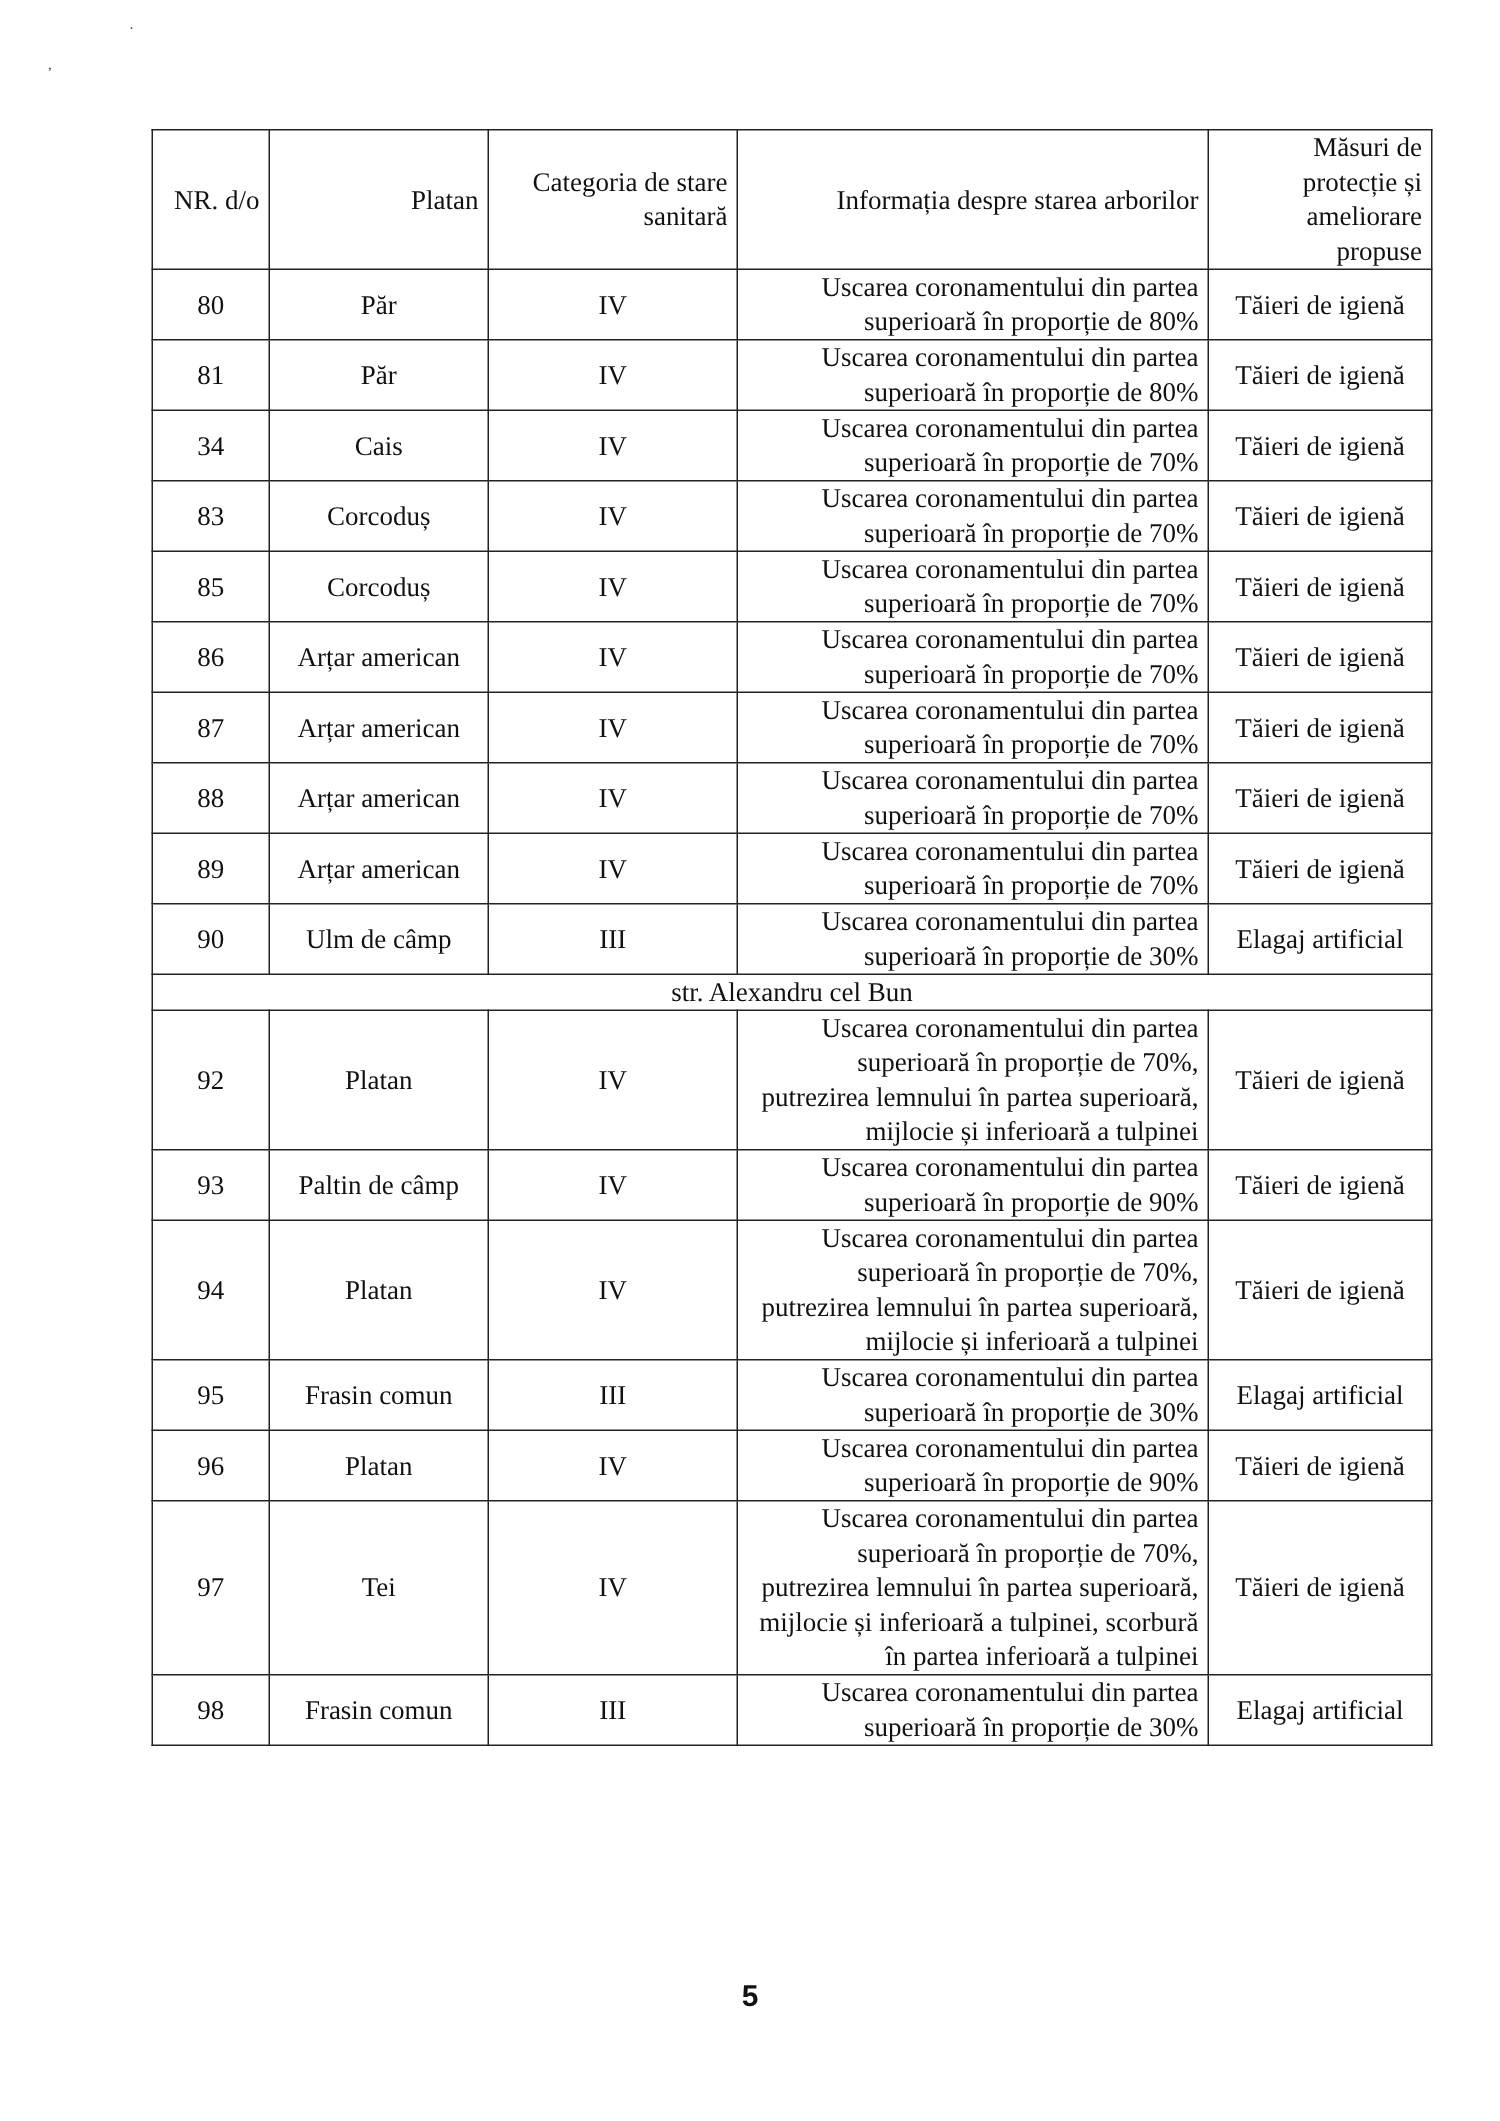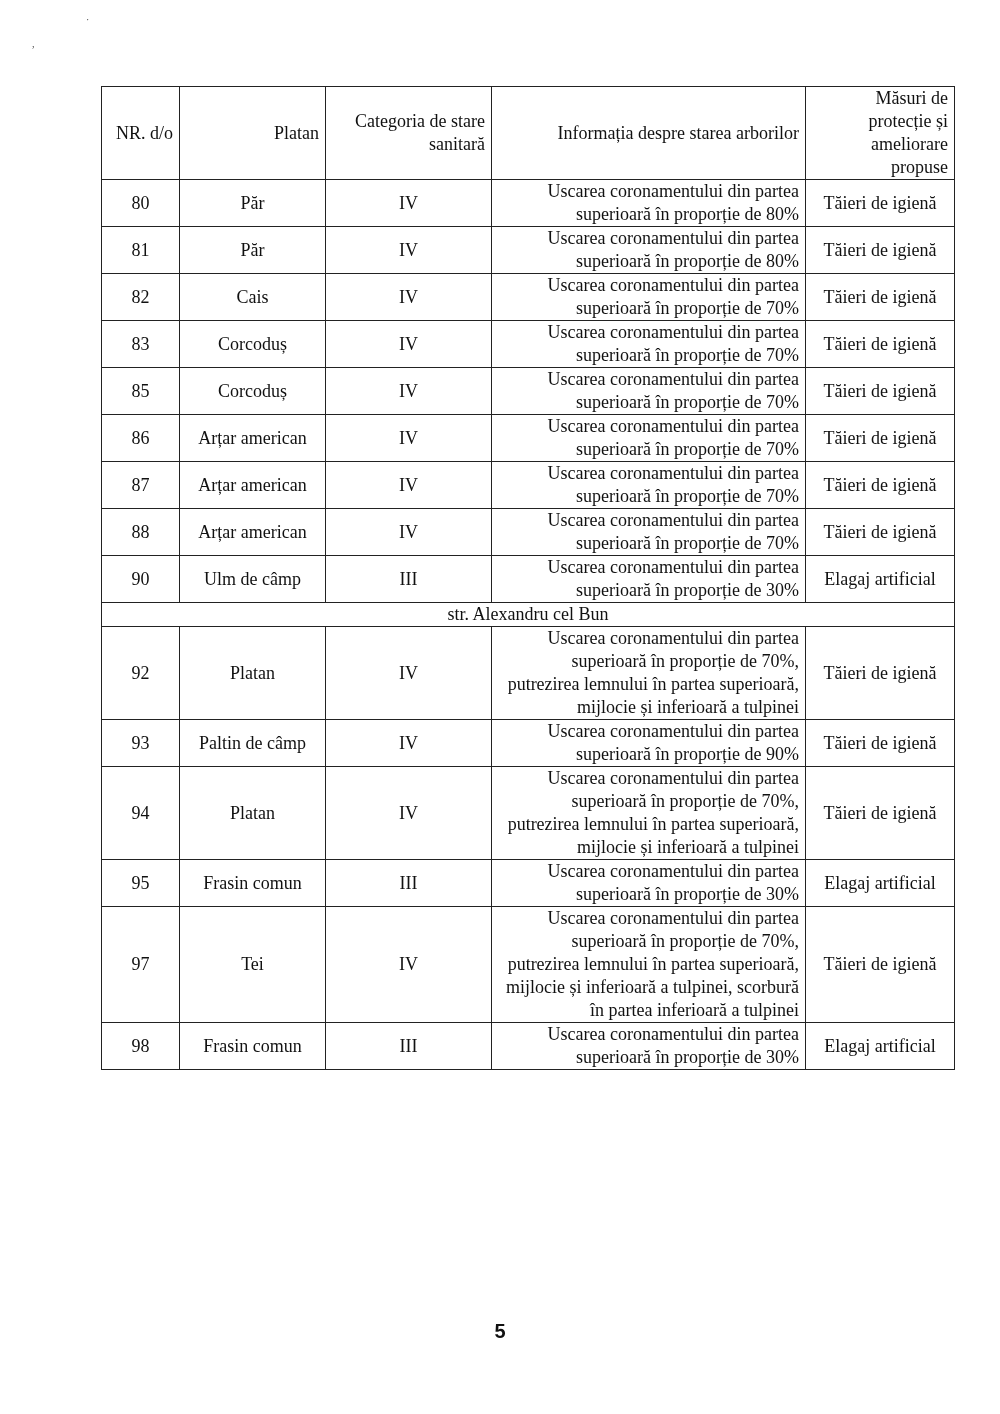--- a/index.html
+++ b/index.html
@@ -50,21 +50,21 @@
           <td class="mes">Tăieri de igienă</td>
         </tr>
         <tr class="row">
           <td class="num">81</td>
           <td class="sp">Păr</td>
           <td class="cat">IV</td>
           <td class="info">Uscarea coronamentului din partea superioară în proporție de 80%</td>
           <td class="mes">Tăieri de igienă</td>
         </tr>
         <tr class="row">
-          <td class="num">82</td>
+          <td class="num">34</td>
           <td class="sp">Cais</td>
           <td class="cat">IV</td>
           <td class="info">Uscarea coronamentului din partea superioară în proporție de 70%</td>
           <td class="mes">Tăieri de igienă</td>
         </tr>
         <tr class="row">
           <td class="num">83</td>
           <td class="sp">Corcoduș</td>
           <td class="cat">IV</td>
           <td class="info">Uscarea coronamentului din partea superioară în proporție de 70%</td>
@@ -86,20 +86,27 @@
         </tr>
         <tr class="row">
           <td class="num">87</td>
           <td class="sp">Arțar american</td>
           <td class="cat">IV</td>
           <td class="info">Uscarea coronamentului din partea superioară în proporție de 70%</td>
           <td class="mes">Tăieri de igienă</td>
         </tr>
         <tr class="row">
           <td class="num">88</td>
+          <td class="sp">Arțar american</td>
+          <td class="cat">IV</td>
+          <td class="info">Uscarea coronamentului din partea superioară în proporție de 70%</td>
+          <td class="mes">Tăieri de igienă</td>
+        </tr>
+        <tr class="row">
+          <td class="num">89</td>
           <td class="sp">Arțar american</td>
           <td class="cat">IV</td>
           <td class="info">Uscarea coronamentului din partea superioară în proporție de 70%</td>
           <td class="mes">Tăieri de igienă</td>
         </tr>
         <tr class="row">
           <td class="num">90</td>
           <td class="sp">Ulm de câmp</td>
           <td class="cat">III</td>
           <td class="info">Uscarea coronamentului din partea superioară în proporție de 30%</td>
@@ -134,20 +141,27 @@
           <td class="mes">Tăieri de igienă</td>
         </tr>
         <tr class="row">
           <td class="num">95</td>
           <td class="sp">Frasin comun</td>
           <td class="cat">III</td>
           <td class="info">Uscarea coronamentului din partea superioară în proporție de 30%</td>
           <td class="mes">Elagaj artificial</td>
         </tr>
         <tr class="row">
+          <td class="num">96</td>
+          <td class="sp">Platan</td>
+          <td class="cat">IV</td>
+          <td class="info">Uscarea coronamentului din partea superioară în proporție de 90%</td>
+          <td class="mes">Tăieri de igienă</td>
+        </tr>
+        <tr class="row">
           <td class="num">97</td>
           <td class="sp">Tei</td>
           <td class="cat">IV</td>
           <td class="info">Uscarea coronamentului din partea superioară în proporție de 70%, putrezirea lemnului în partea superioară, mijlocie și inferioară a tulpinei, scorbură în partea inferioară a tulpinei</td>
           <td class="mes">Tăieri de igienă</td>
         </tr>
         <tr class="row">
           <td class="num">98</td>
           <td class="sp">Frasin comun</td>
           <td class="cat">III</td>

